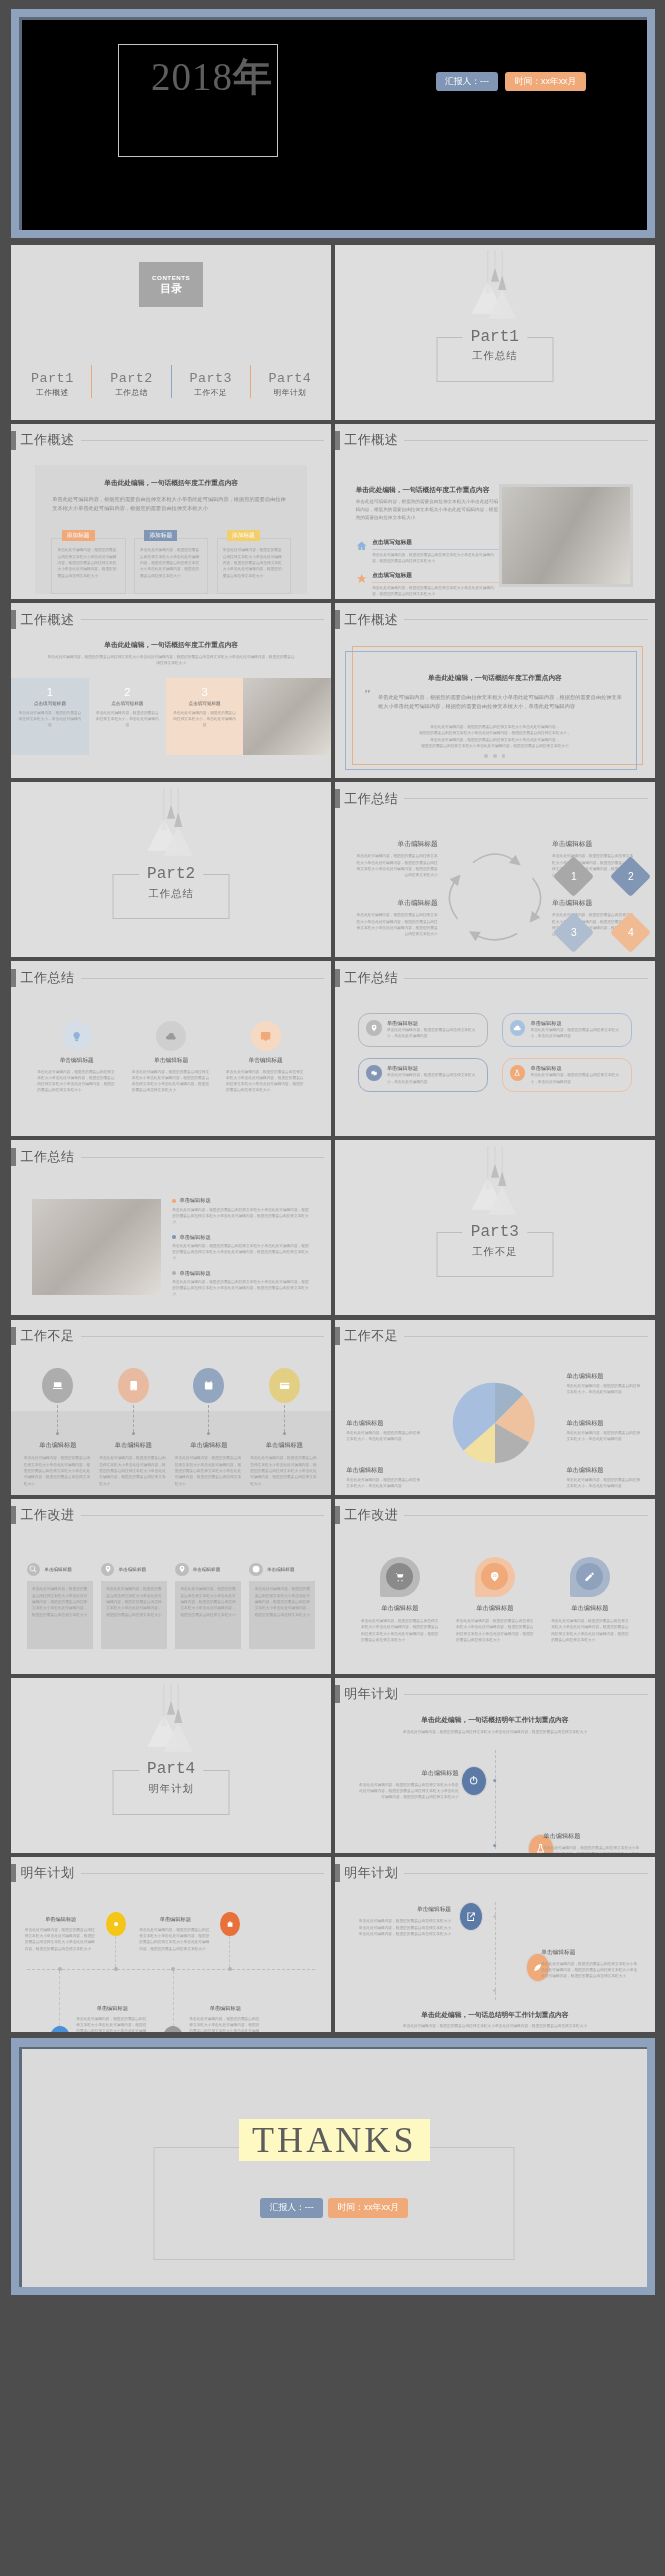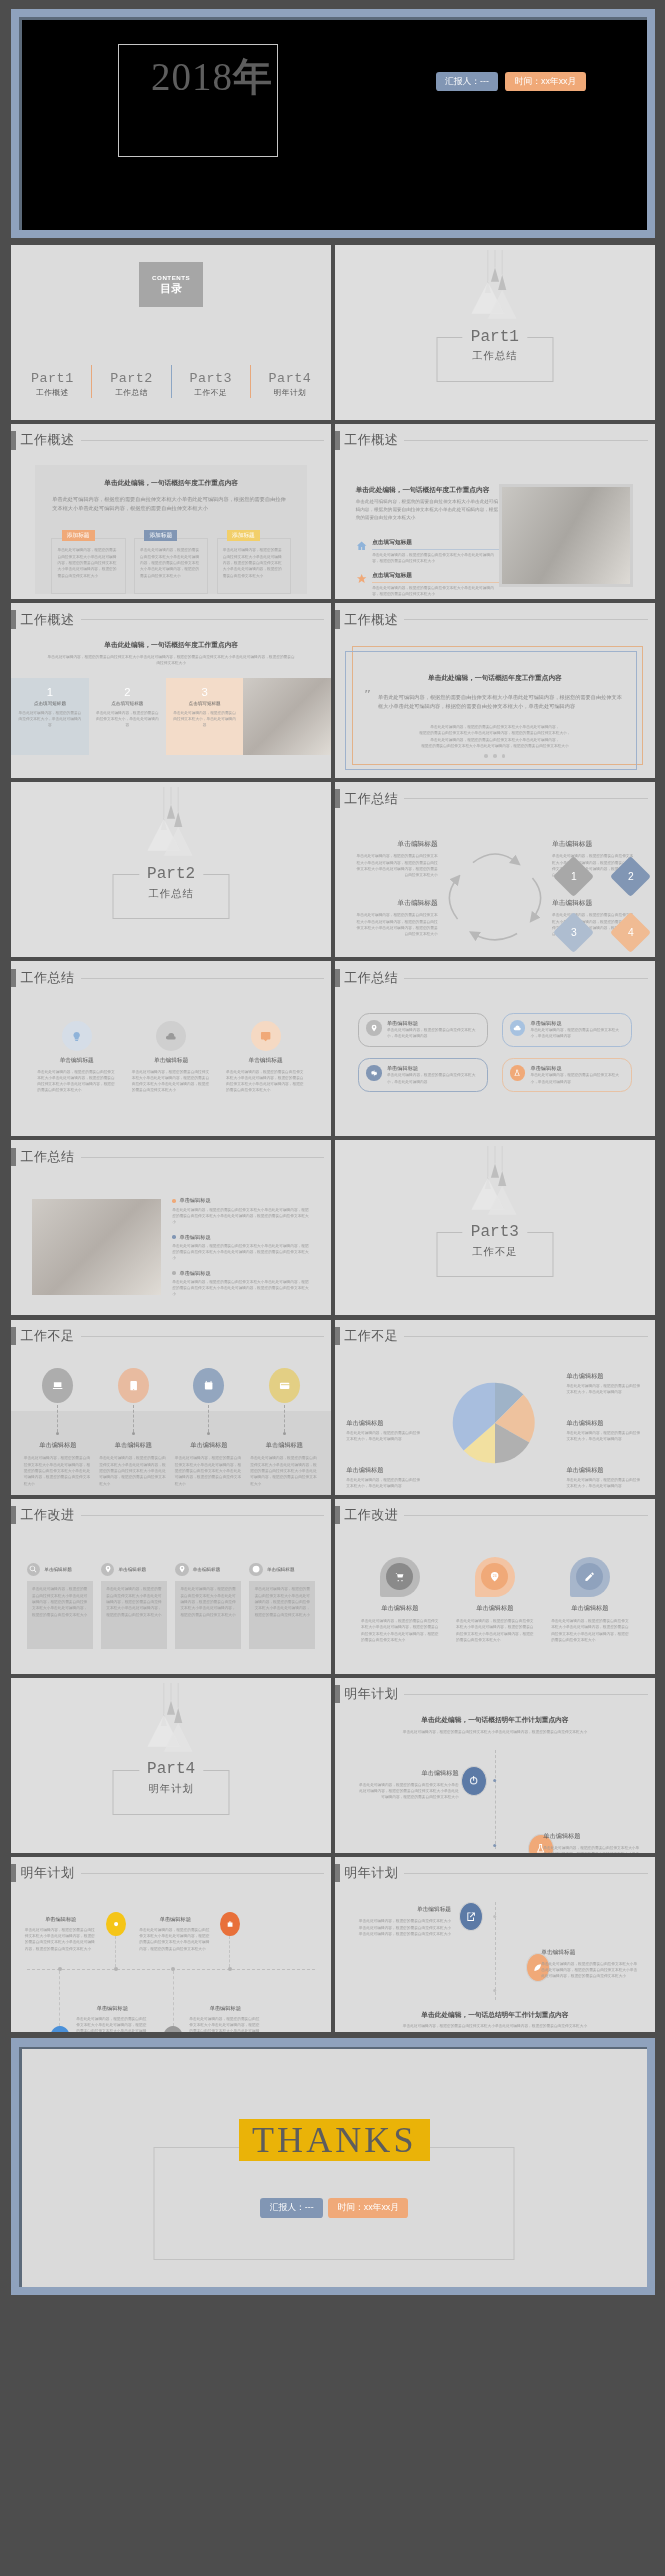--- a/index.html
+++ b/index.html
@@ -141,21 +141,21 @@
     display: flex; flex-direction: column; align-items: center; justify-content: center;
   }
   .thanks-frame {
     position: absolute; left: 50%; top: 98px; transform: translateX(-50%);
     width: 361px; height: 113px; border: 1px solid #c2c2c2;
   }
   .thanks-word {
     position: relative; z-index: 2;
     font-family: "Liberation Serif", "DejaVu Serif", serif;
     font-size: 36px; color: #5d5d5d; letter-spacing: 3.1px;
-    background: #eab308; padding: 0 13.4px;
+    background: #fef9c3; padding: 0 13.4px;
     margin-bottom: 11.3px;
   }
   .thanks-badges { position: relative; z-index: 2; display: flex; gap: 5.2px; margin-top: 26px; }
 </style>
 </head>
 <body>
 
 <div class="page">
 
   <div class="hero-outer">

